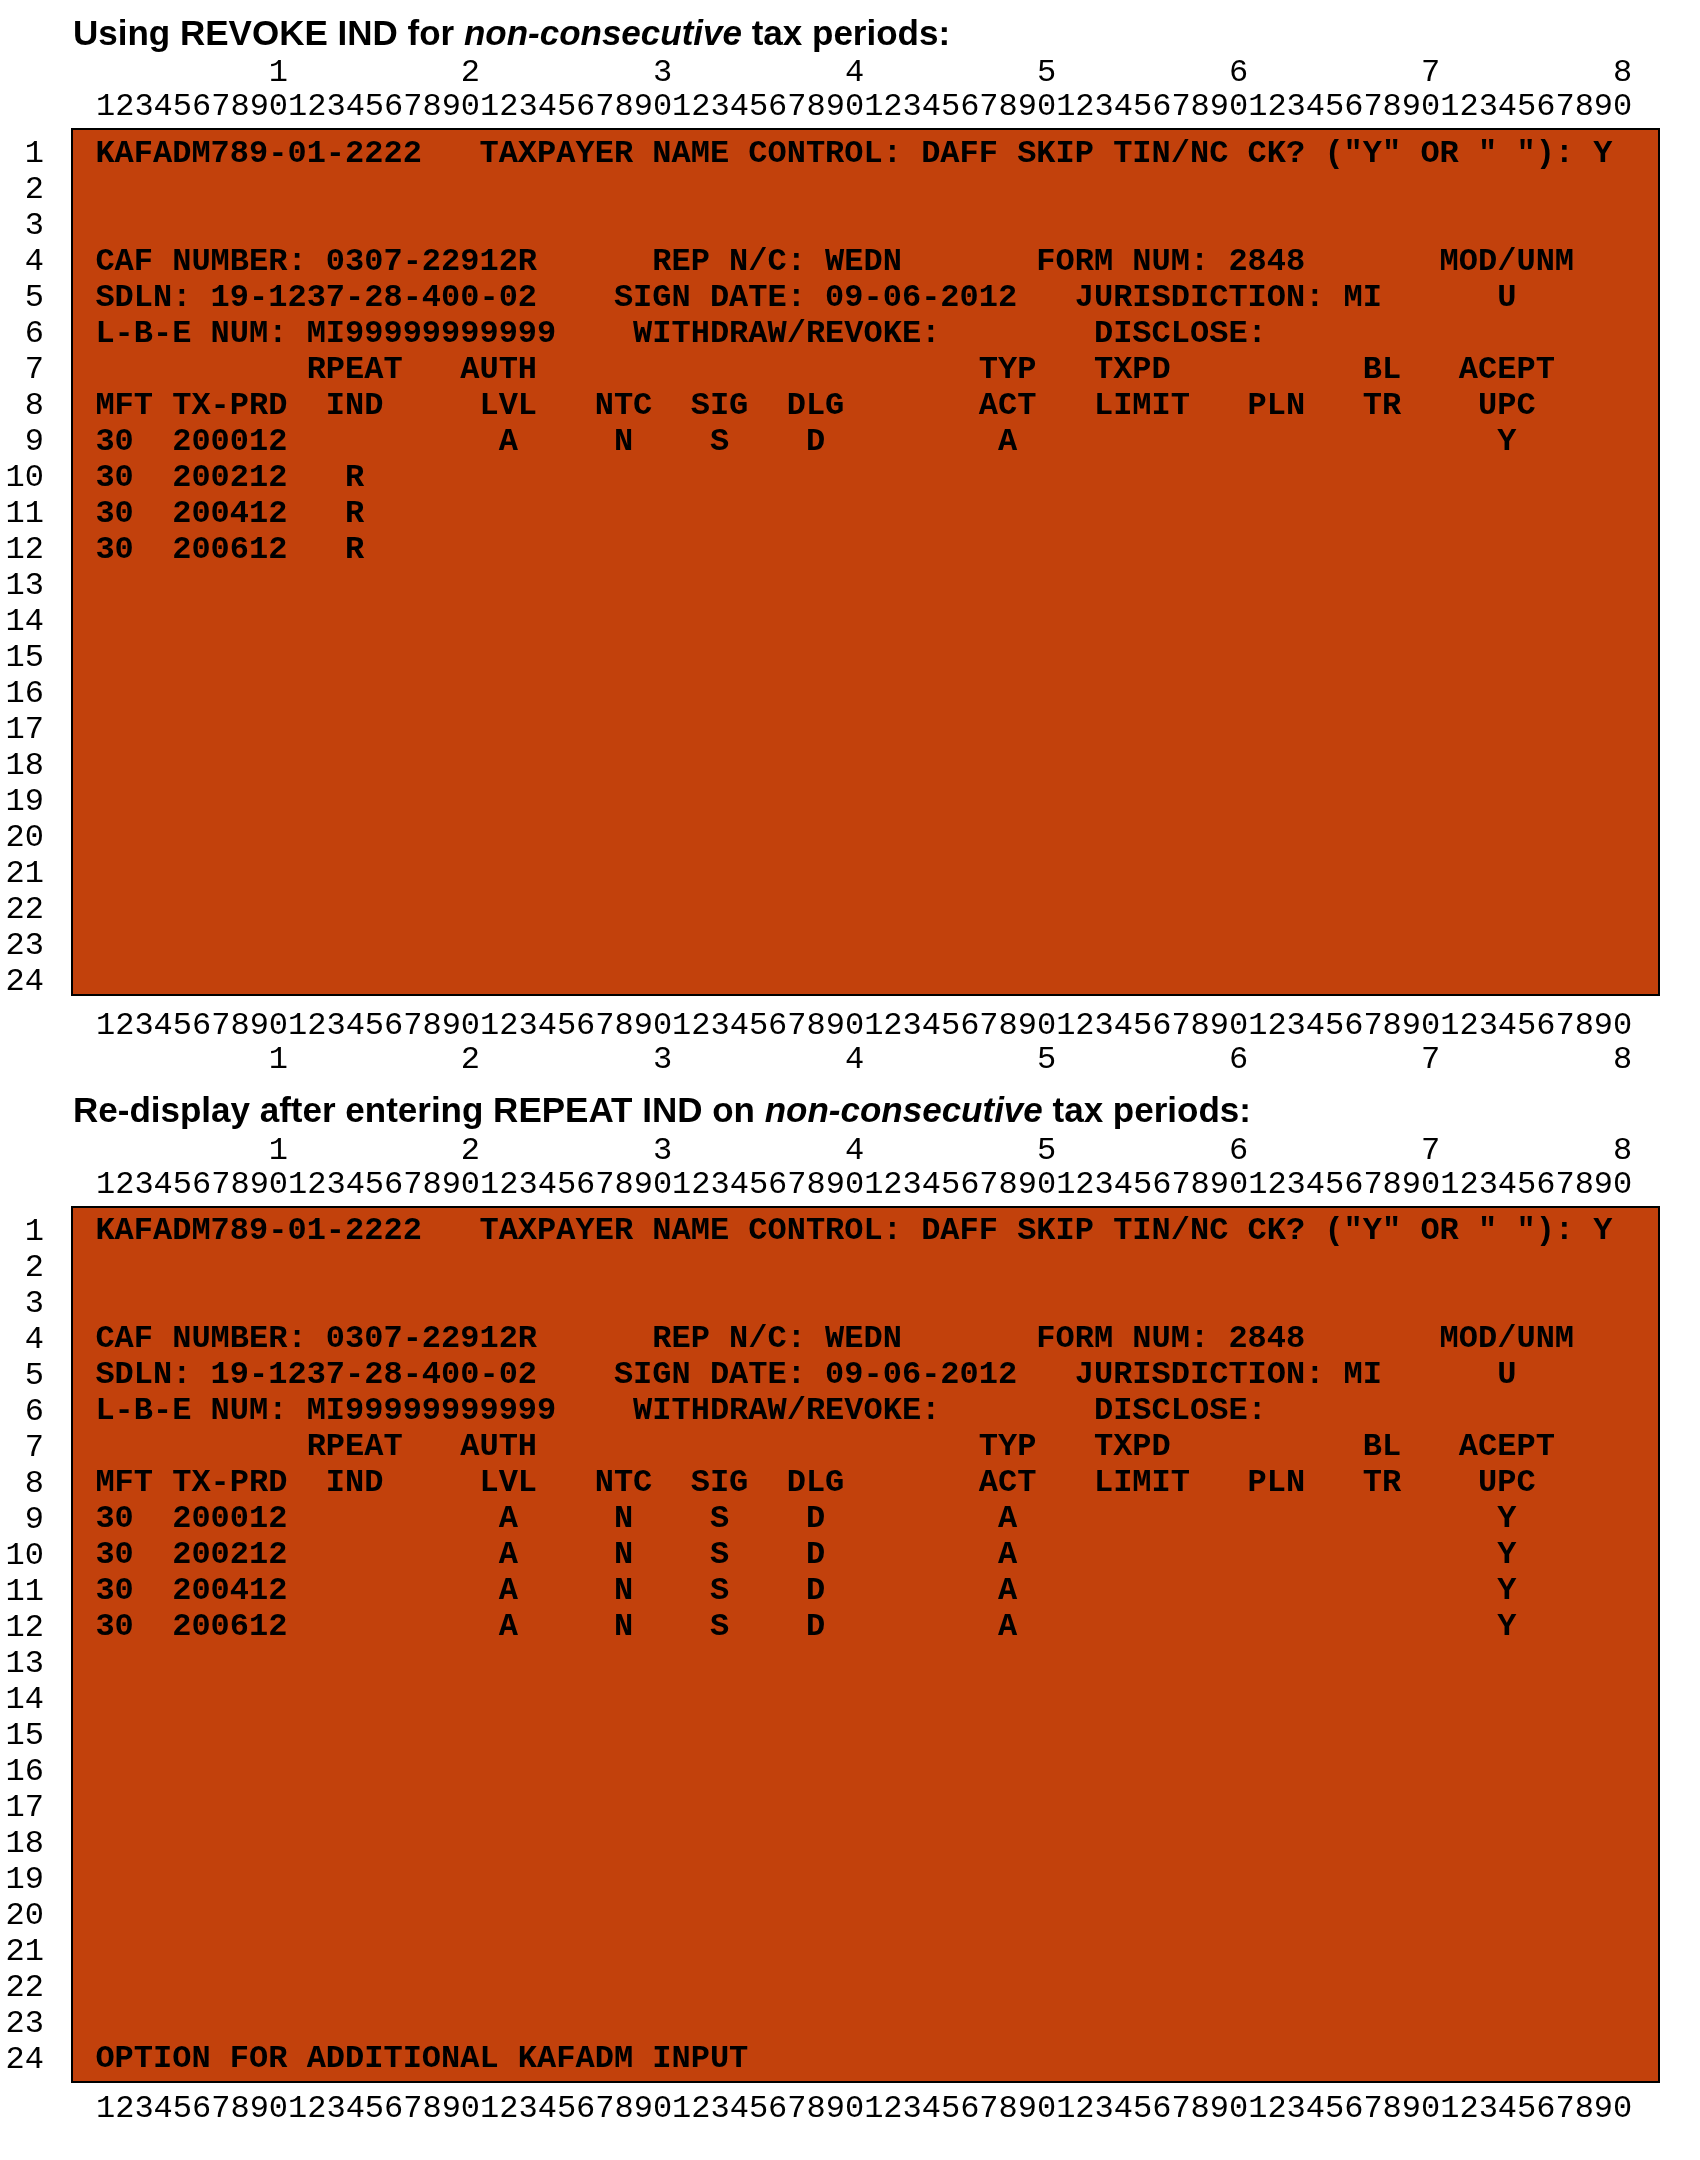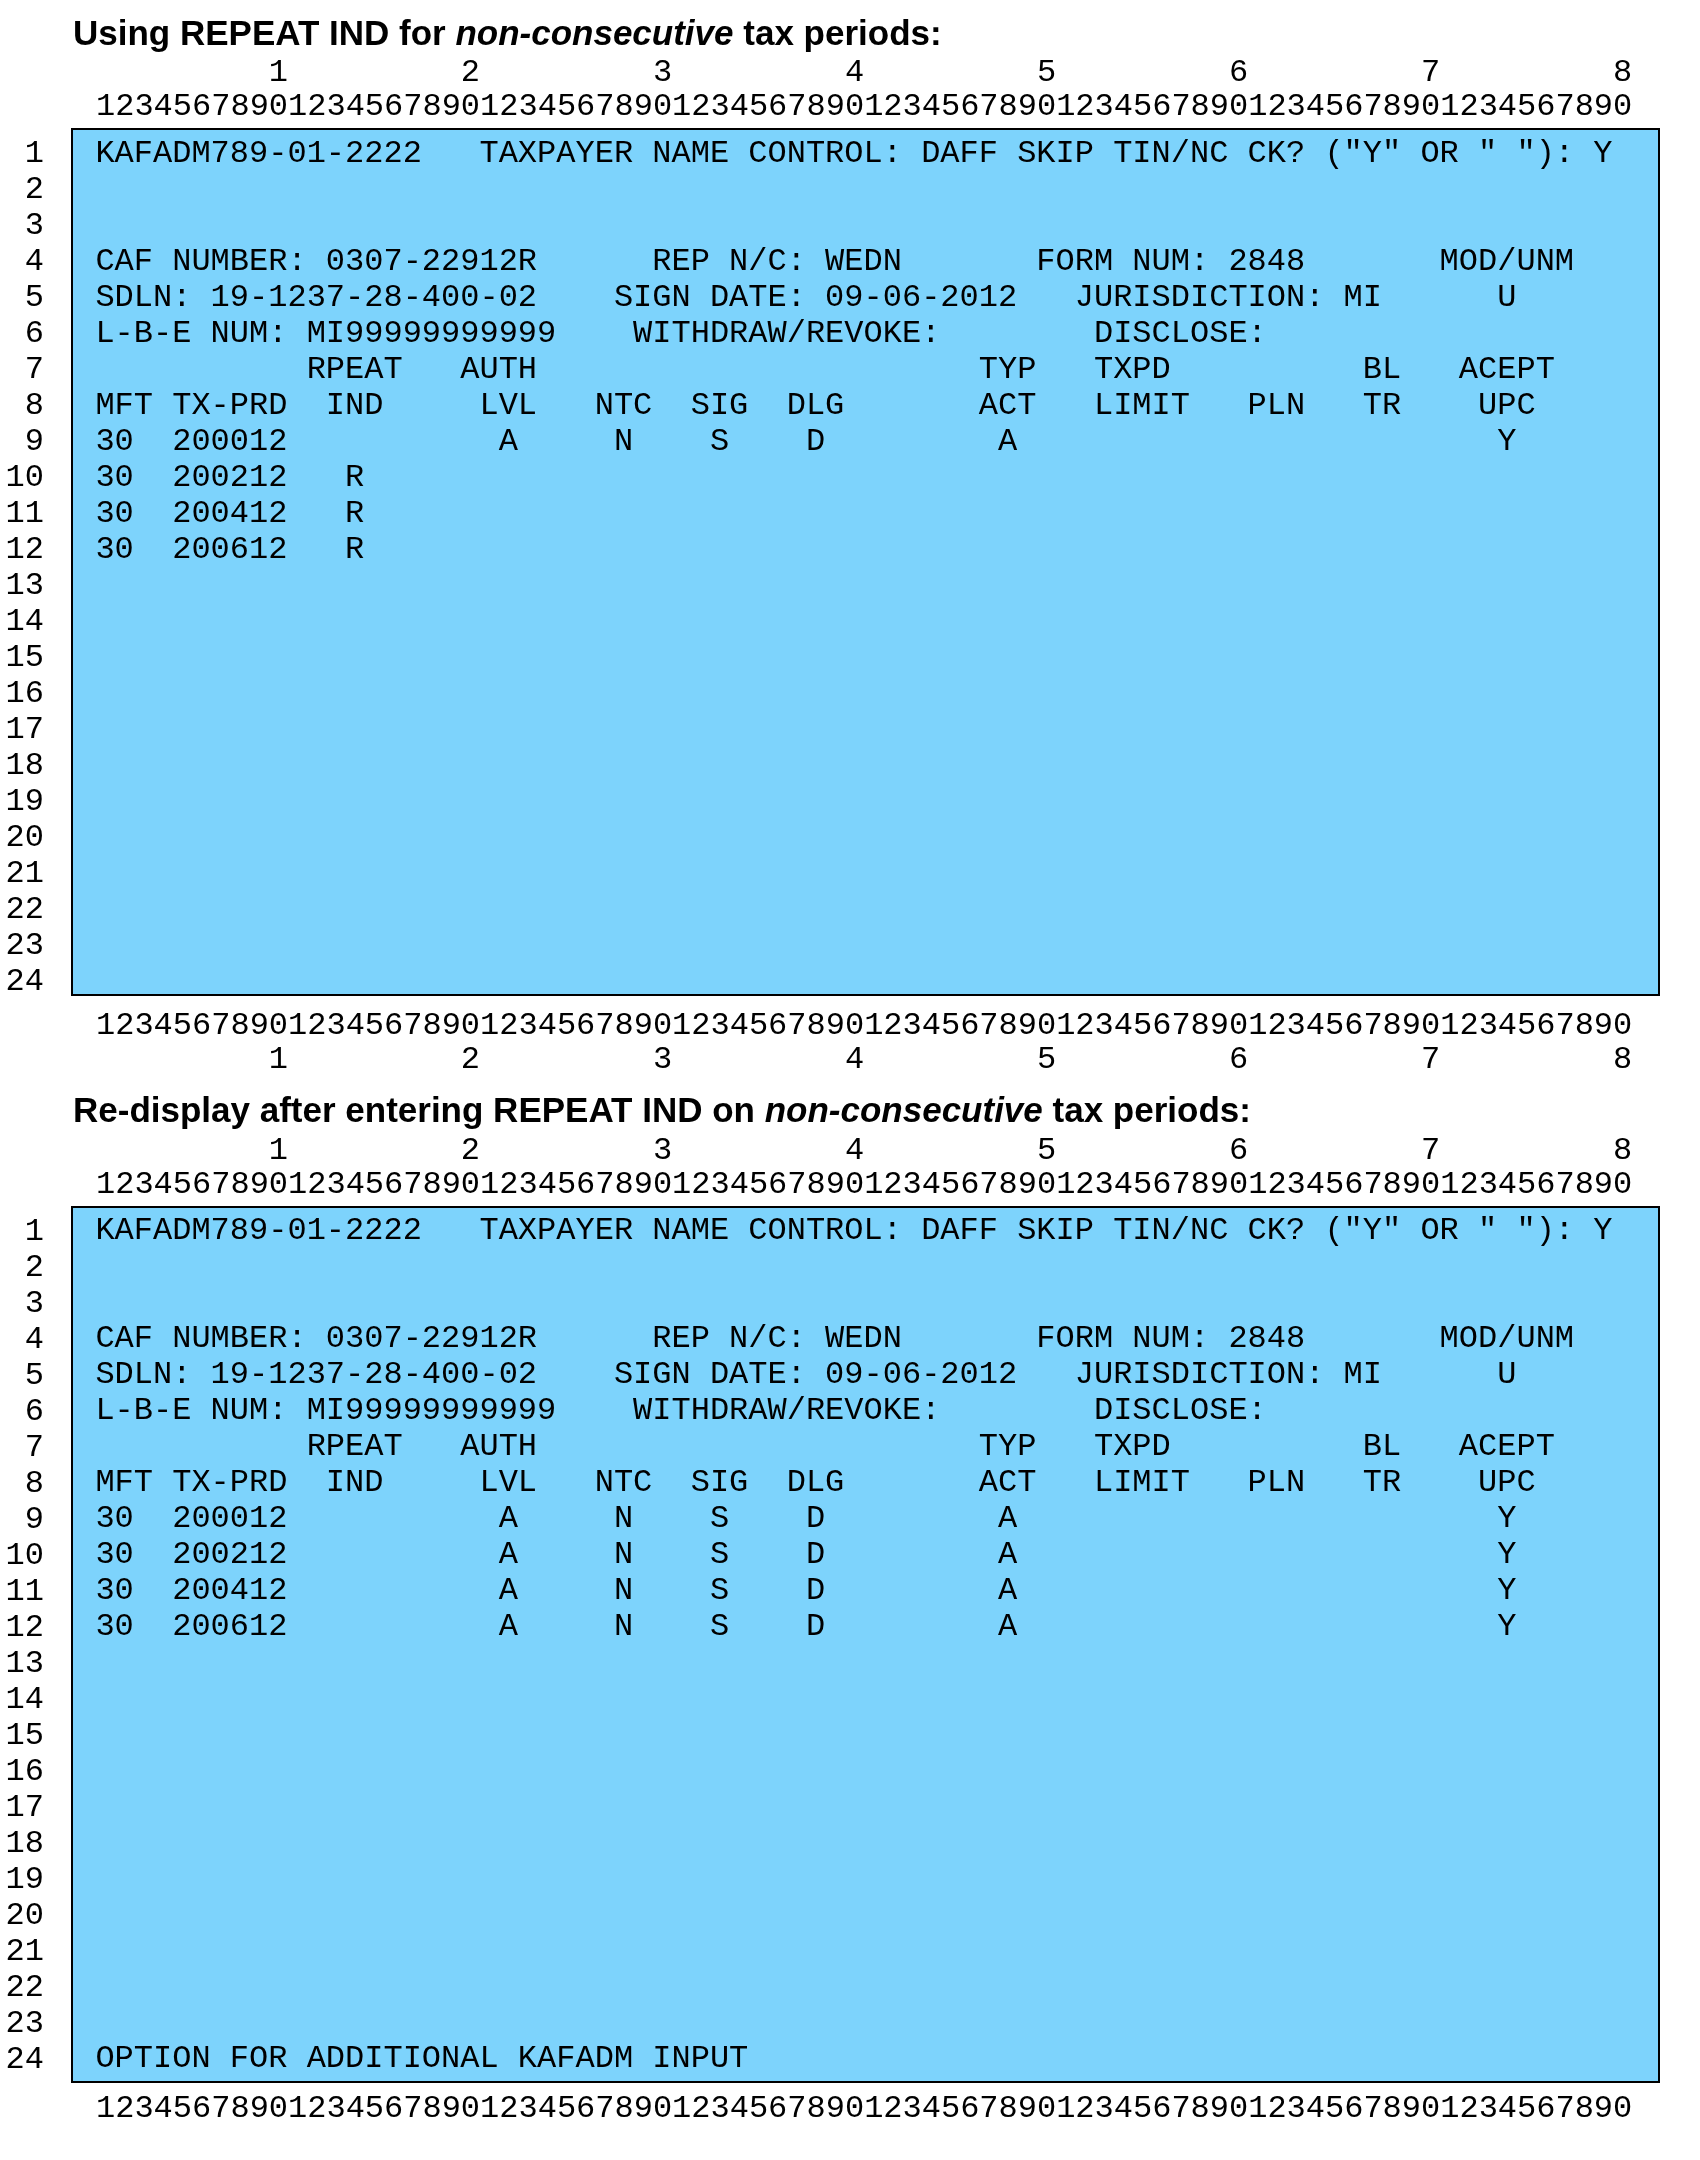--- a/index.html
+++ b/index.html
@@ -44,39 +44,40 @@
   pre.rownums {
     width: 44px;
     margin: 0;
     padding: 8.2px 0 0 0;
     text-align: right;
     line-height: 36px;
   }
   .terminal {
     margin-left: 27.4px;
     border: 2.7px solid #000000;
-    background: #7dd3fc;
+    background: #c2410c;
+    font-weight: bold;
   }
   pre.screen {
     margin: 0;
     padding: 5.5px 46px 3.7px 22px;
     line-height: 36px;
     min-height: 855px;
   }
   .section2 .section-title {
     margin-top: 13px;
   }
 </style>
 </head>
 <body>
 
 <div class="page">
 
   <section class="section1">
-    <h1 class="section-title"><span>Using REPEAT IND for </span><em>non-consecutive</em><span> tax periods:</span></h1>
+    <h1 class="section-title"><span>Using REVOKE IND for </span><em>non-consecutive</em><span> tax periods:</span></h1>
 
     <pre class="ruler mono">         1         2         3         4         5         6         7         8</pre>
     <pre class="ruler mono">12345678901234567890123456789012345678901234567890123456789012345678901234567890</pre>
 
     <div class="screen-row">
       <pre class="rownums mono">1
 2
 3
 4
 5

